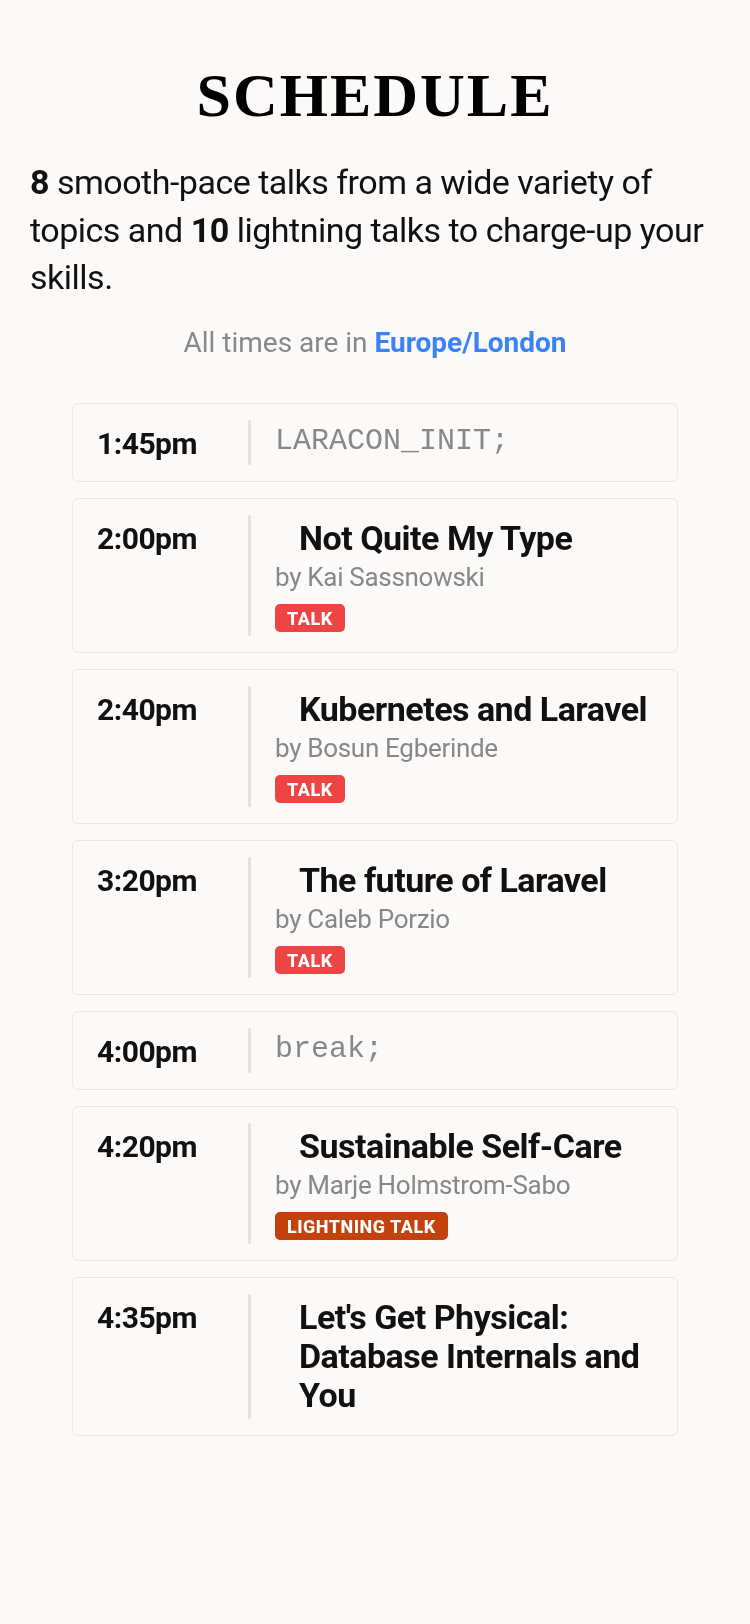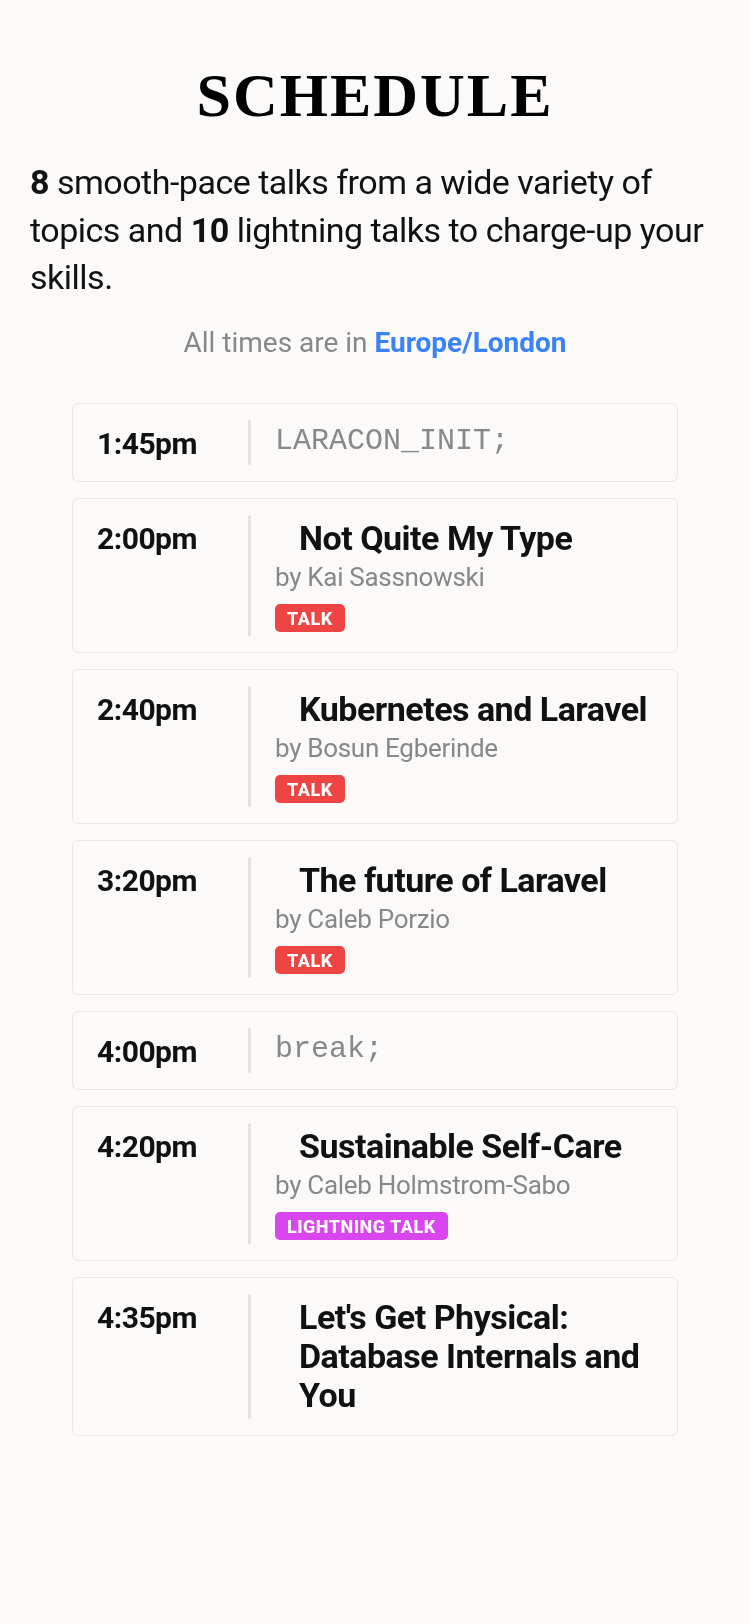--- a/index.html
+++ b/index.html
@@ -100,21 +100,21 @@
     display: inline-block;
     font-size: 18px;
     font-weight: 800;
     letter-spacing: 0.5px;
     color: #fff;
     padding: 4px 12px 3px 12px;
     border-radius: 5px;
     margin-top: 12px;
   }
   .badge-talk { background: #ef4444; }
-  .badge-lightning { background: #d946ef; }
+  .badge-lightning { background: #c2410c; }
 </style>
 </head>
 <body>
 
 <h1 class="page-title">Schedule</h1>
 
 <p class="subtitle">
   <span class="bold">8</span><span> smooth-pace talks from a wide variety of topics and </span><span class="bold">10</span><span> lightning talks to charge-up your skills.</span>
 </p>
 
@@ -142,21 +142,21 @@
       <div class="body"><div class="talk-title">The future of Laravel</div><div class="byline">by Caleb Porzio</div><div class="badge badge-talk">TALK</div></div>
     </div>
     <div class="schedule-item">
       <div class="time">4:00pm</div>
       <div class="body">
         <div class="title-code">break;</div>
       </div>
     </div>
     <div class="schedule-item">
       <div class="time">4:20pm</div>
-      <div class="body"><div class="talk-title">Sustainable Self-Care</div><div class="byline">by Caleb Holmstrom-Sabo</div><div class="badge badge-lightning">LIGHTNING TALK</div></div>
+      <div class="body"><div class="talk-title">Sustainable Self-Care</div><div class="byline">by Marje Holmstrom-Sabo</div><div class="badge badge-lightning">LIGHTNING TALK</div></div>
     </div>
     <div class="schedule-item">
       <div class="time">4:35pm</div>
       <div class="body">
         <div class="talk-title">Let's Get Physical: Database Internals and You</div>
       </div>
     </div>
   </div>
 
 </body></html>

